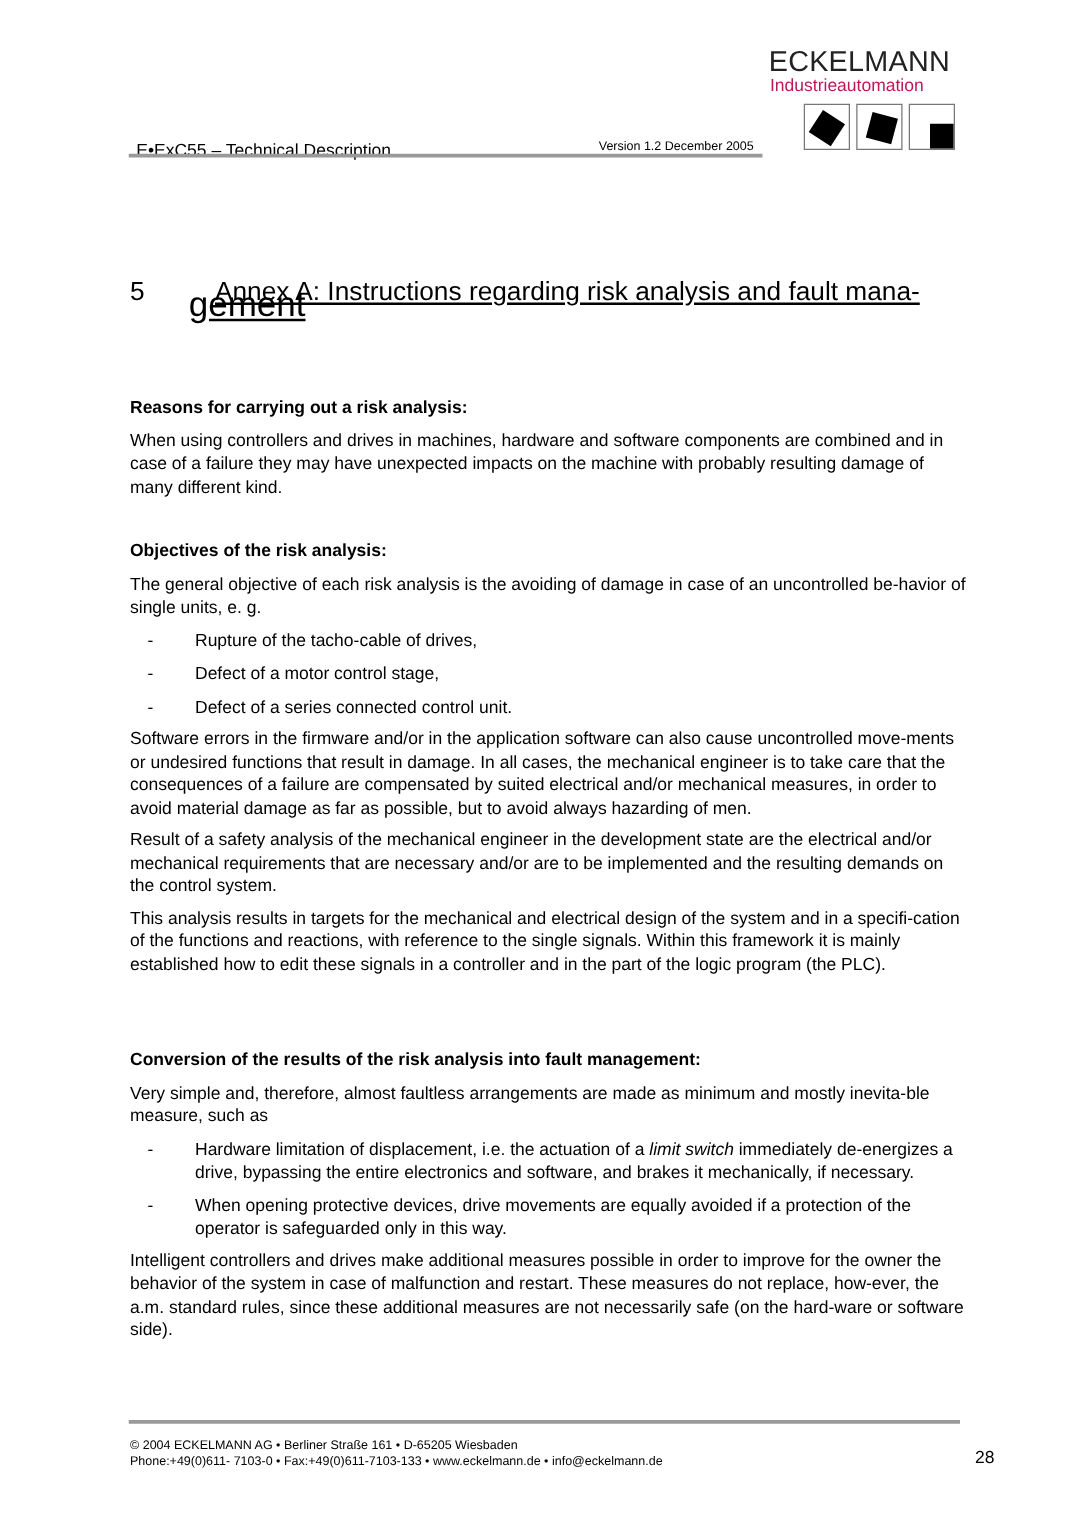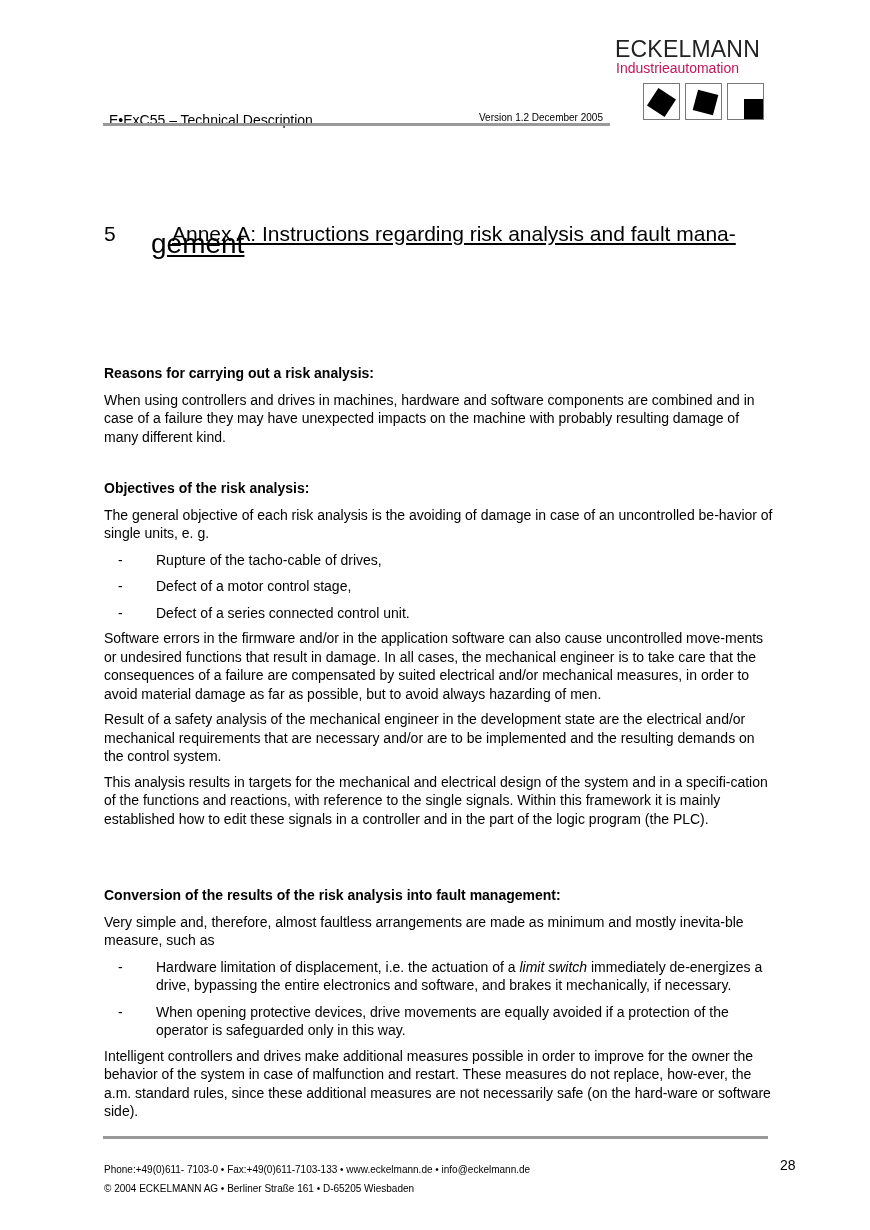--- a/index.html
+++ b/index.html
@@ -23,29 +23,29 @@
   .hdr-left { left: 109px; top: 112px; font-size: 14px; }
   .hdr-right { left: 479px; top: 112px; font-size: 10px; }
   .hdr-rule { left: 103px; top: 123px; width: 507px; height: 3px; background: #999; }
 
   
   .ch-num { left: 104px; top: 222px; font-size: 21px; }
   .ch-title1 { left: 172px; top: 222px; font-size: 21px; text-decoration: underline; }
   .ch-title2 { left: 151px; top: 228px; font-size: 28px; text-decoration: underline; }
 
   
-  .sec { left: 104px; width: 670px; font-size: 14px; line-height: 18.5px; margin-top: 48px; }
+  .sec { left: 104px; width: 670px; font-size: 14px; line-height: 18.5px; }
   .h { font-weight: bold; font-size: 14px; }
   .p { margin: 0; }
   .bullet { position: relative; padding-left: 52px; }
   .bullet .dash { position: absolute; left: 14px; top: 0; }
 
   
   .ftr-rule { left: 103px; top: 1136px; width: 665px; height: 3px; background: #999; }
-  .ftr1 { left: 104px; top: 1151px; font-size: 10px; margin-top: 32px; }
+  .ftr1 { left: 104px; top: 1151px; font-size: 10px; }
   .ftr2 { left: 104px; top: 1164px; font-size: 10px; text-align: center; }
   .pgnum { left: 780px; top: 1157px; font-size: 14px; }
 </style>
 </head>
 <body>
 
 <div class="abs logo-title">ECKELMANN</div>
 <div class="abs logo-sub">Industrieautomation</div>
 <div class="abs logo-box lb1">
     <div class="sq"></div>

